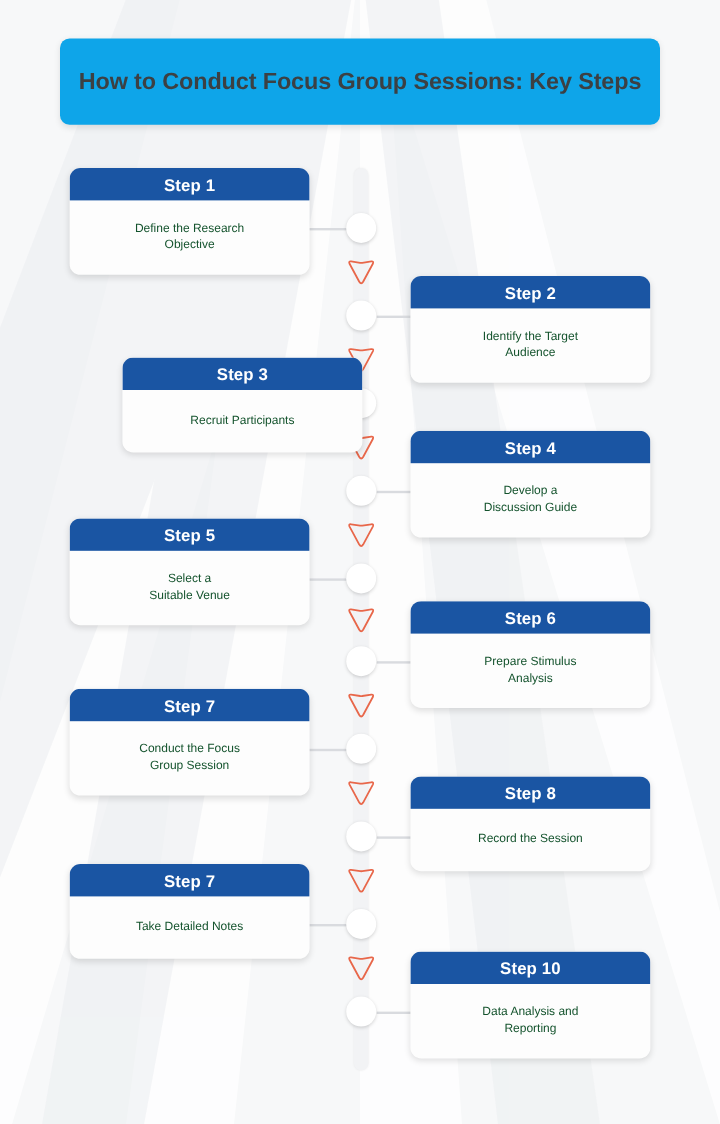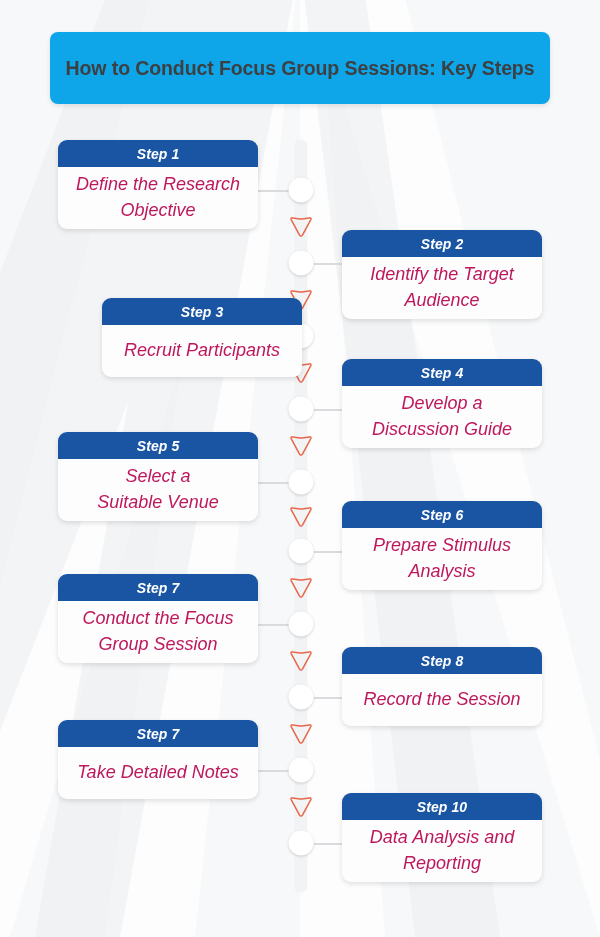--- a/index.html
+++ b/index.html
@@ -91,40 +91,39 @@
 
   
   .step-card {
     position: absolute;
     width: 200px;
     background: #fdfdfd;
     border-radius: 9px;
     box-shadow: 0 2px 5px rgba(0,0,0,0.12);
     overflow: hidden;
     z-index: 5;
-    font-style: italic;
   }
   .step-head {
     height: 27px;
     background: #1a55a3;
     color: #ffffff;
     font-size: 14px;
     font-weight: bold;
     display: flex;
     align-items: center;
     justify-content: center;
     letter-spacing: 0.1px;
   }
   .step-body {
     display: flex;
     align-items: center;
     justify-content: center;
     text-align: center;
-    color: #be185d;
-    font-size: 18px;
+    color: #14532d;
+    font-size: 10px;
     line-height: 1.42;
     padding: 6px 12px;
   }
   .step-body.two-line { height: 62px; }
   .step-body.one-line { height: 52px; }
 </style>
 </head>
 <body>
 
 <svg id="bg-sunburst" viewBox="0 0 600 937" preserveAspectRatio="none" aria-hidden="true">

